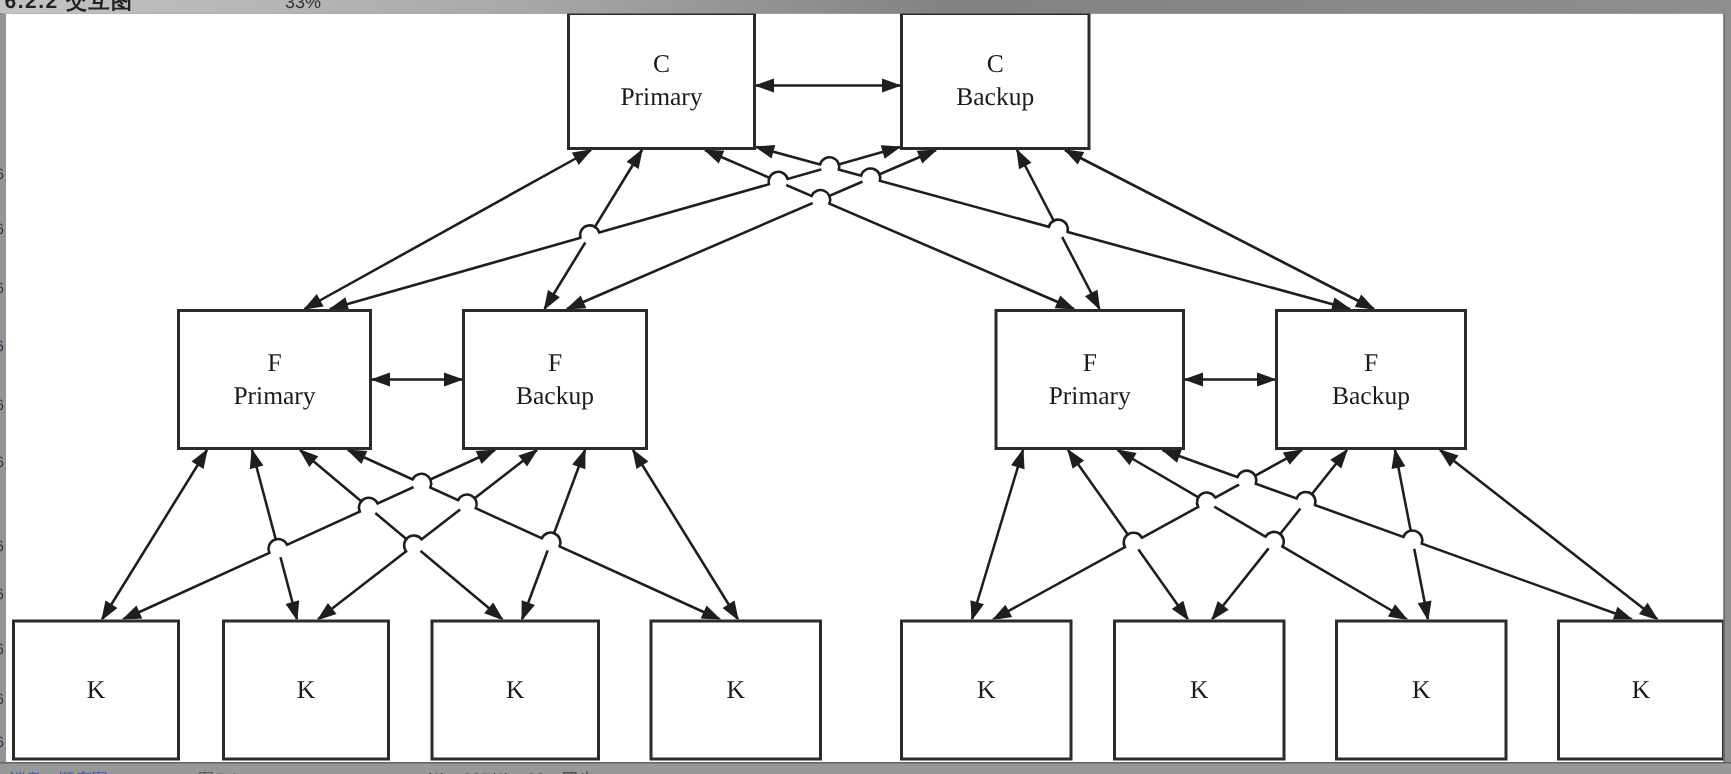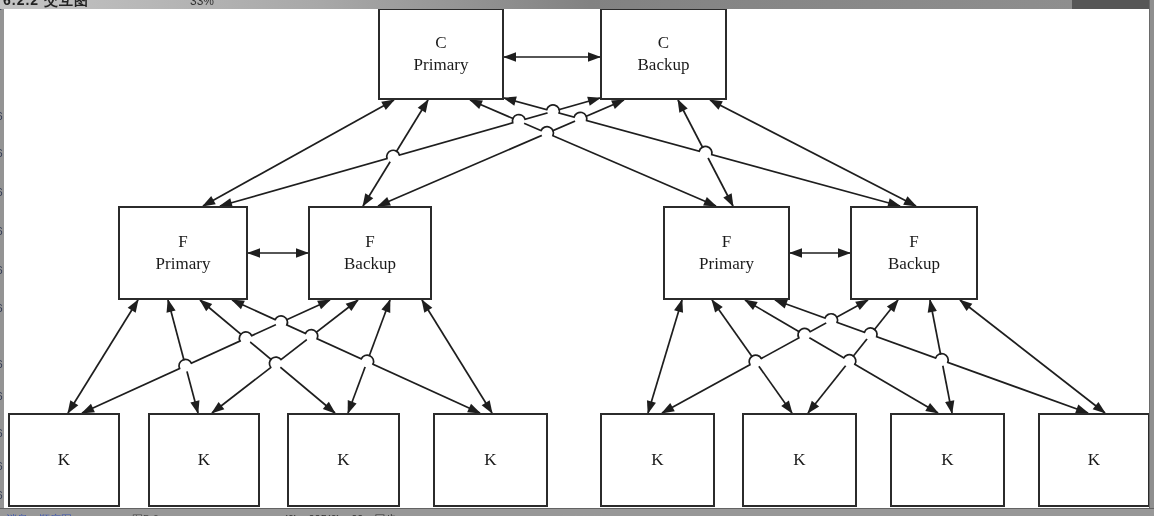--- a/index.html
+++ b/index.html
@@ -8,21 +8,21 @@
     background:#565656;
     font-family:"Liberation Serif","DejaVu Serif",serif;
   }
   .screen{position:relative;width:1154px;height:516px;overflow:hidden;}
   .page{
     position:absolute;left:4px;top:9px;right:4px;bottom:7px;
     background:#ffffff;
   }
   
   .top-strip{
-    position:absolute;left:0;top:0;width:1072px;height:9px;
+    position:absolute;left:0;top:0;width:1154px;height:9px;
     background:linear-gradient(90deg,#c4c4c4 0%,#a8a8a8 30%,#828282 55%,#8e8e8e 100%);
     overflow:hidden;z-index:6;
   }
   .heading-frag{
     position:absolute;left:3px;top:-8px;
     font-size:14px;font-weight:bold;color:#222;
     font-family:"Liberation Sans","DejaVu Sans",sans-serif;
     white-space:nowrap;letter-spacing:1px;
   }
   .zoom-frag{

